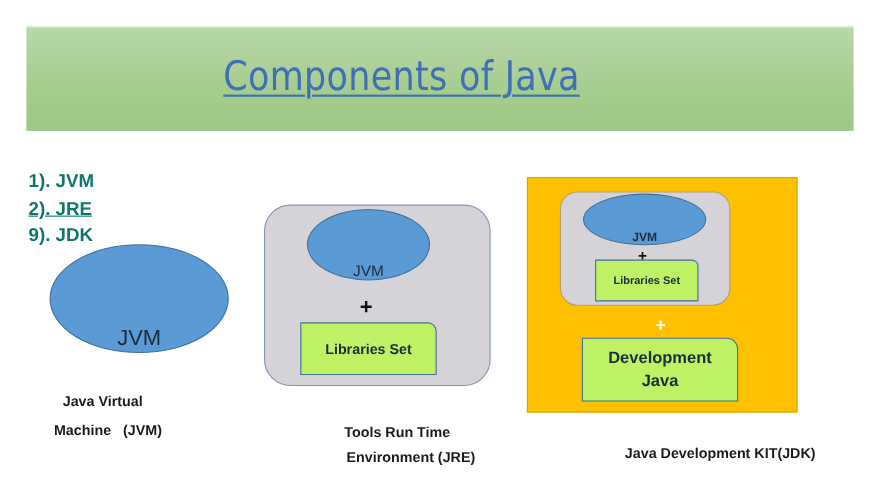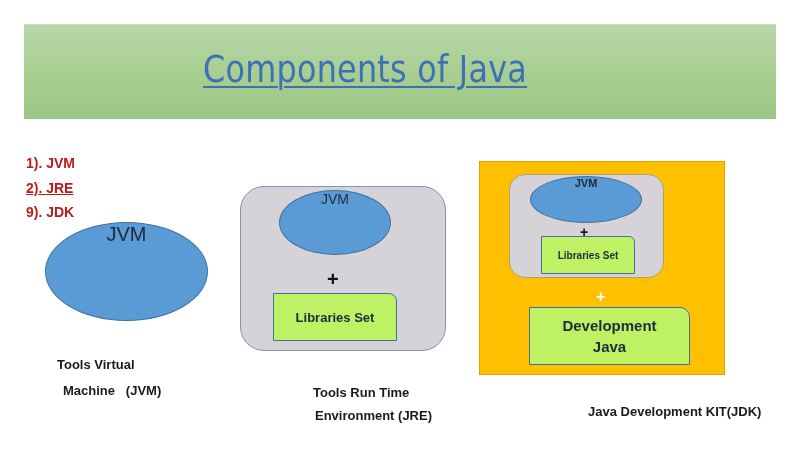--- a/index.html
+++ b/index.html
@@ -15,26 +15,26 @@
       border-top: 1px solid #c9e2bc;
     }
     .title {
       left: 203px; top: 48px; font-size: 37px; color: #3e70b6;
       text-decoration: underline; text-decoration-thickness: 2px; text-underline-offset: 4px;
       letter-spacing: 0.3px; white-space: nowrap;
       font-family: "DejaVu Sans", sans-serif; font-weight: normal;
       transform: scaleX(0.86); transform-origin: left top;
     }
     .list-item {
-      left: 26px; font-size: 14px; font-weight: bold; color: #b91c1c;
+      left: 26px; font-size: 17px; font-weight: bold; color: #0f766e;
       white-space: nowrap;
     }
     .ellipse {
       background: #5b9bd5; border: 1px solid #41719c; border-radius: 50%;
-      display: flex; align-items: flex-start; justify-content: center;
+      display: flex; align-items: flex-end; justify-content: center;
       color: #1f2a3a; box-sizing: border-box;
     }
     .rect {
       background: #bef264; border: 1px solid #41719c; box-sizing: border-box;
       display: flex; align-items: center; justify-content: center; text-align: center;
       color: #1e2b3c; font-weight: bold;
     }
     .gray-box {
       background: #d5d3d8; border: 1px solid #8096b4; box-sizing: border-box;
     }
@@ -47,22 +47,22 @@
 <div class="abs banner"></div>
 <div class="abs title">Components of Java</div>
 
 <div class="abs list-item" style="top:155px;">1). JVM</div>
 <div class="abs list-item" style="top:180px;text-decoration:underline;">2). JRE</div>
 <div class="abs list-item" style="top:204px;">9). JDK</div>
 
 <div class="abs ellipse" style="left:45px; top:222px; width:163px; height:99px; font-size:20px;">
   <span>JVM</span>
 </div>
-<div class="abs caption" style="left:57px; top:357px;">Tools Virtual</div>
-<div class="abs caption" style="left:63px; top:383px; white-space:pre;">Machine   (JVM)</div>
+<div class="abs caption" style="left:57px; top:357px;">Java Virtual</div>
+<div class="abs caption" style="left:49px; top:383px; white-space:pre;">Machine   (JVM)</div>
 
 <div class="abs gray-box" style="left:240px; top:186px; width:206px; height:165px; border-radius:24px;"></div>
 <div class="abs ellipse" style="left:279px; top:190px; width:112px; height:65px; font-size:14px;">
   <span>JVM</span>
 </div>
 <div class="abs plus" style="left:327px; top:269px; font-size:20px;">+</div>
 <div class="abs rect" style="left:273px; top:293px; width:124px; height:48px; font-size:13px; border-top-right-radius:8px;">
   <span>Libraries Set</span>
 </div>
 <div class="abs caption" style="left:313px; top:385px;">Tools Run Time</div>
@@ -71,17 +71,17 @@
 <div class="abs" style="left:479px; top:161px; width:246px; height:214px; background:#ffc000; border:1px solid #d9a400; box-sizing:border-box;"></div>
 <div class="abs gray-box" style="left:509px; top:174px; width:155px; height:104px; border-radius:16px; border-color:#b0a070;"></div>
 <div class="abs ellipse" style="left:530px; top:176px; width:112px; height:47px; font-size:11px; font-weight:bold;">
   <span>JVM</span>
 </div>
 <div class="abs plus" style="left:580px; top:225px; font-size:14px;">+</div>
 <div class="abs rect" style="left:541px; top:236px; width:94px; height:38px; font-size:10px; border-top-right-radius:6px;">
   <span>Libraries Set</span>
 </div>
 <div class="abs plus" style="left:596px; top:289px; font-size:16px; color:#ffffff;">+</div>
-<div class="abs rect" style="left:529px; top:307px; width:161px; height:58px; font-size:15px; border-top-right-radius:10px; flex-direction:column; line-height:21px;">
+<div class="abs rect" style="left:529px; top:307px; width:142px; height:58px; font-size:15px; border-top-right-radius:10px; flex-direction:column; line-height:21px;">
   <span>Development</span>
   <span>Java</span>
 </div>
-<div class="abs caption" style="left:588px; top:404px;">Java Development KIT(JDK)</div>
+<div class="abs caption" style="left:568px; top:404px;">Java Development KIT(JDK)</div>
 
 </body></html>

